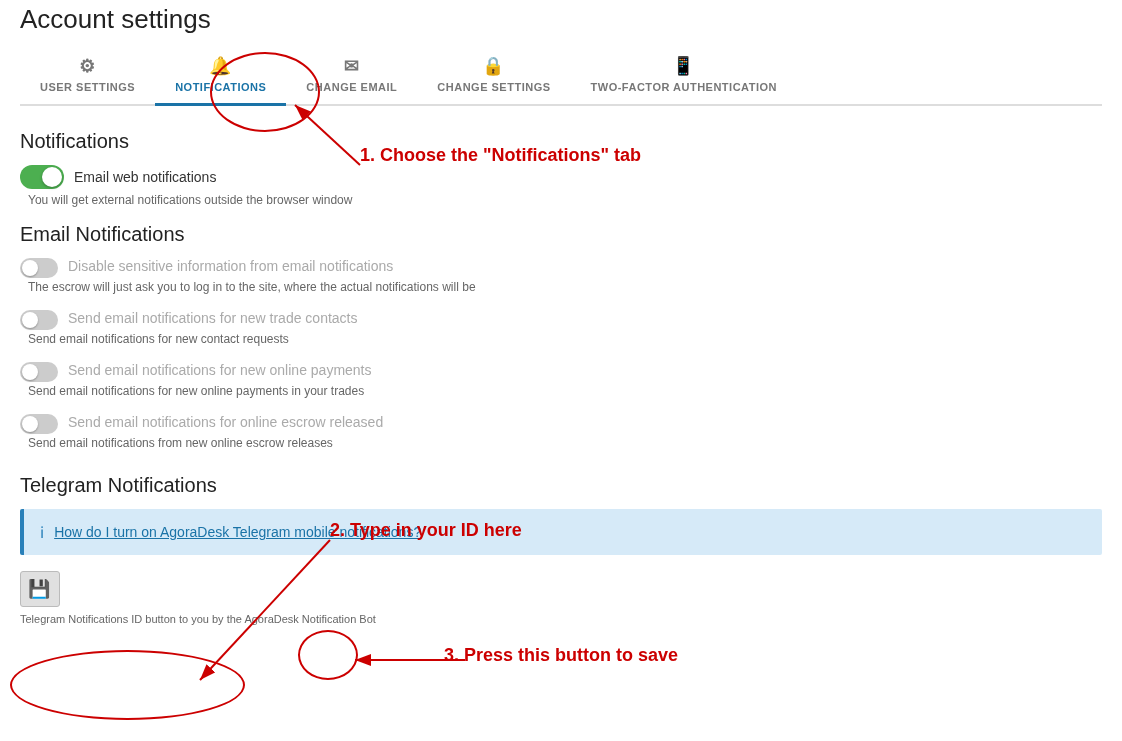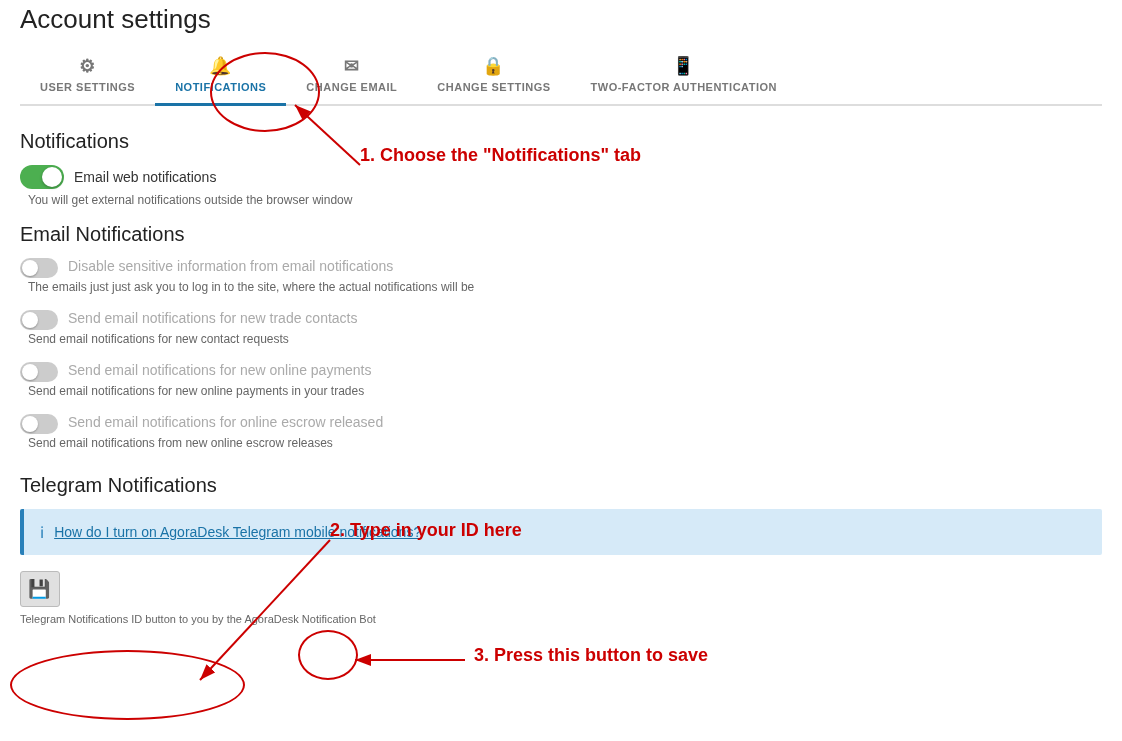--- a/index.html
+++ b/index.html
@@ -238,21 +238,21 @@
       color: #cc0000;
       font-size: 18px;
       font-weight: bold;
       font-family: Arial, sans-serif;
       pointer-events: none;
     }
 
     .annotation-3 {
       position: absolute;
       top: 645px;
-      left: 474px;
+      left: 444px;
       color: #cc0000;
       font-size: 18px;
       font-weight: bold;
       font-family: Arial, sans-serif;
       pointer-events: none;
     }
 
     
     .arrows-svg {
       position: absolute;
@@ -340,21 +340,21 @@
 
     <div class="email-section">
       <h3 class="section-title">Email Notifications</h3>
 
       <div class="email-toggle-row">
         <div class="small-toggle-track">
           <div class="small-toggle-thumb"></div>
         </div>
         <span class="email-toggle-label">Disable sensitive information from email notifications</span>
       </div>
-      <p class="helper-text">The emails just just ask you to log in to the site, where the actual notifications will be</p>
+      <p class="helper-text">The escrow will just ask you to log in to the site, where the actual notifications will be</p>
 
       <div class="email-toggle-row">
         <div class="small-toggle-track">
           <div class="small-toggle-thumb"></div>
         </div>
         <span class="email-toggle-label">Send email notifications for new trade contacts</span>
       </div>
       <p class="helper-text">Send email notifications for new contact requests</p>
 
       <div class="email-toggle-row">

